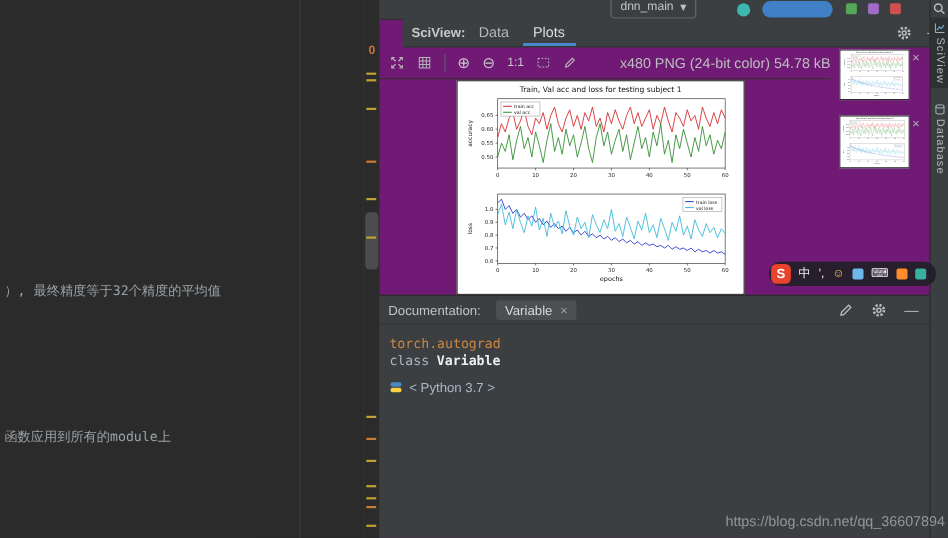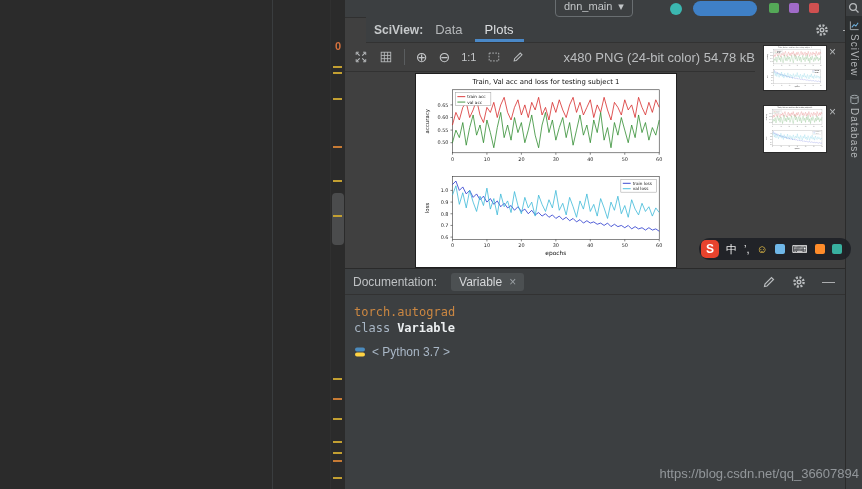--- a/index.html
+++ b/index.html
@@ -15,21 +15,21 @@
   .l1{left:4px;top:256px;}
   .l2{left:4px;top:389px;}
 
   
   .stripe{position:absolute;left:330px;top:0;width:15px;height:489px;background:#2b2b2b;border-left:1px solid #303030;box-sizing:border-box;}
   .err0{position:absolute;left:4px;top:40px;font-size:11px;font-weight:bold;color:#d4713d;}
   .stripe-mark{position:absolute;left:2px;width:9px;height:2px;}
   .sb-thumb{position:absolute;left:1px;top:193px;width:12px;height:52px;background:rgba(190,196,200,.22);border-radius:4px;}
 
   
-  .right-panel{position:absolute;left:345px;top:0;width:500px;height:489px;background:#404040;}
+  .right-panel{position:absolute;left:345px;top:0;width:500px;height:489px;background:#701a75;}
 
   .top-sliver{position:relative;height:17px;overflow:hidden;background:#3c3f41;border-bottom:1px solid #303030;}
   .runcfg{position:absolute;left:210px;top:-5px;height:20px;padding:0 8px;border:1px solid #696e71;border-radius:4px;
           font-size:11px;color:#c2c5c7;display:flex;align-items:center;gap:6px;background:#3c3f41;}
   .tchip{position:absolute;}
   .teal{left:325px;top:3px;width:12px;height:12px;background:#3bb7b0;border-radius:6px;}
   .bluepill{left:348px;top:1px;width:64px;height:15px;background:#3f80c6;border-radius:8px;}
   .greenb{left:424px;top:3px;width:10px;height:10px;background:#54a857;border-radius:2px;}
   .purpleb{left:444px;top:3px;width:10px;height:10px;background:#a06bc8;border-radius:2px;}
   .redb{left:464px;top:3px;width:10px;height:10px;background:#cf5050;border-radius:2px;}
@@ -95,20 +95,22 @@
 
   .watermark{position:absolute;right:3px;top:466px;font-size:13px;color:rgba(215,221,226,.55);z-index:50;}
 </style>
 </head>
 <body>
 
 <div class="screen">
 
   <div class="editor">
     <div class="guide"></div>
+    <div class="ed-line l1">）, 最终精度等于32个精度的平均值</div>
+    <div class="ed-line l2">函数应用到所有的module上</div>
   </div>
 
   <div class="stripe" id="stripe">
     <div class="err0">0</div>
     <div class="sb-thumb"></div>
   <div class="stripe-mark" style="top: 66px; background: rgb(195, 160, 50);"></div>
       <div class="stripe-mark" style="top: 72px; background: rgb(195, 160, 50);"></div>
       <div class="stripe-mark" style="top: 98px; background: rgb(195, 160, 50);"></div>
       <div class="stripe-mark" style="top: 146px; background: rgb(199, 123, 53);"></div>
       <div class="stripe-mark" style="top: 180px; background: rgb(195, 160, 50);"></div>

